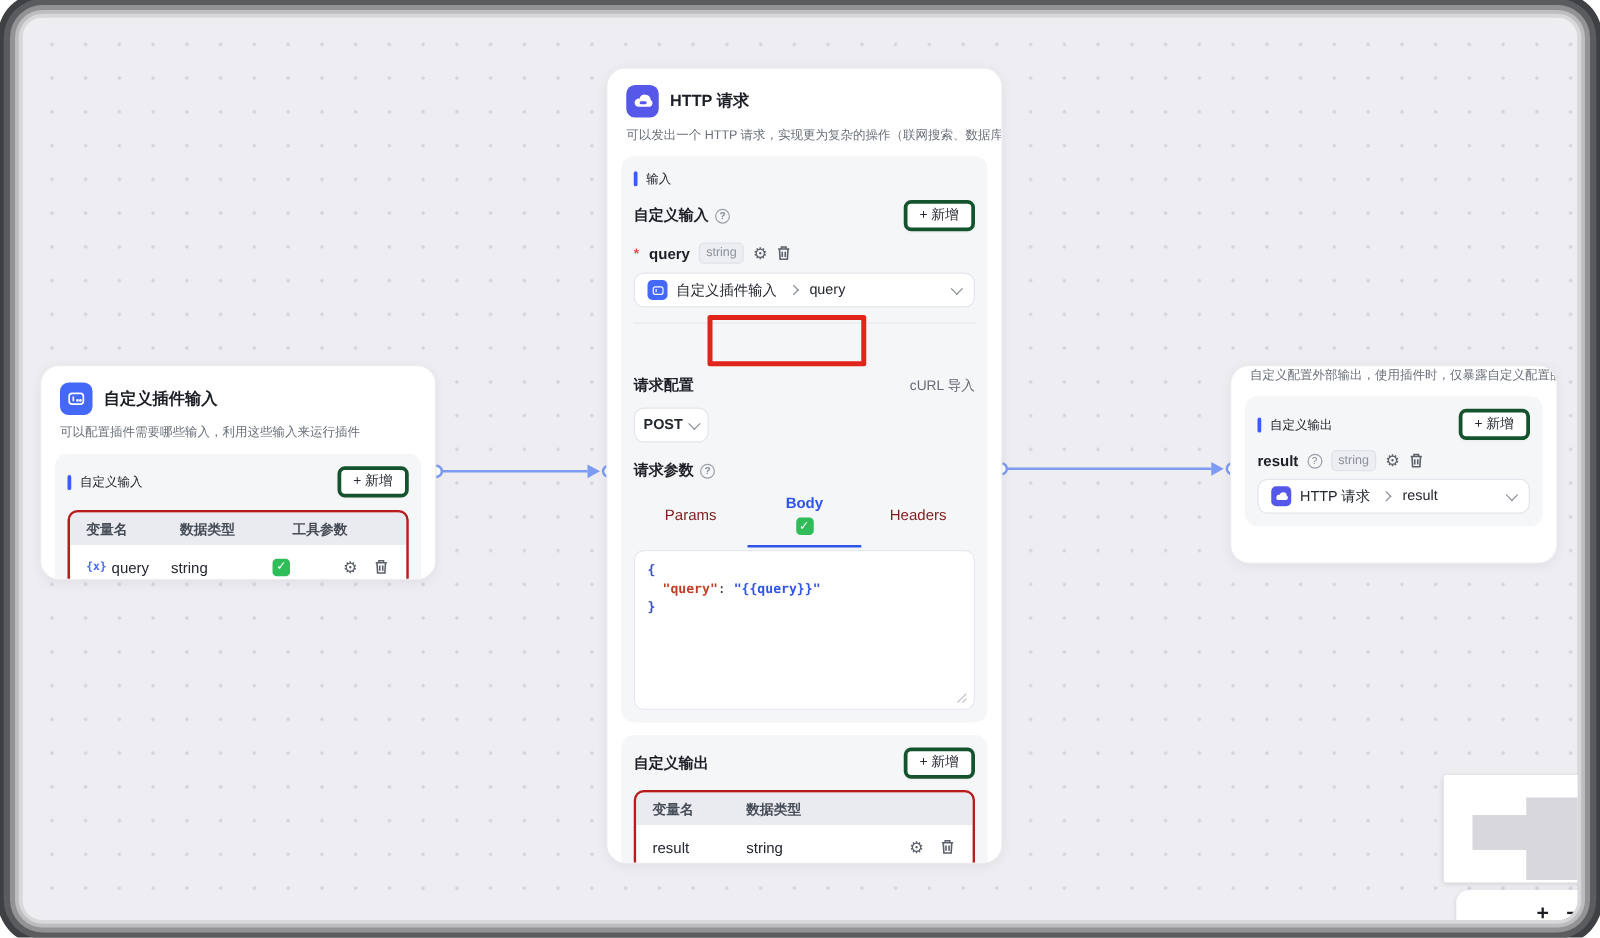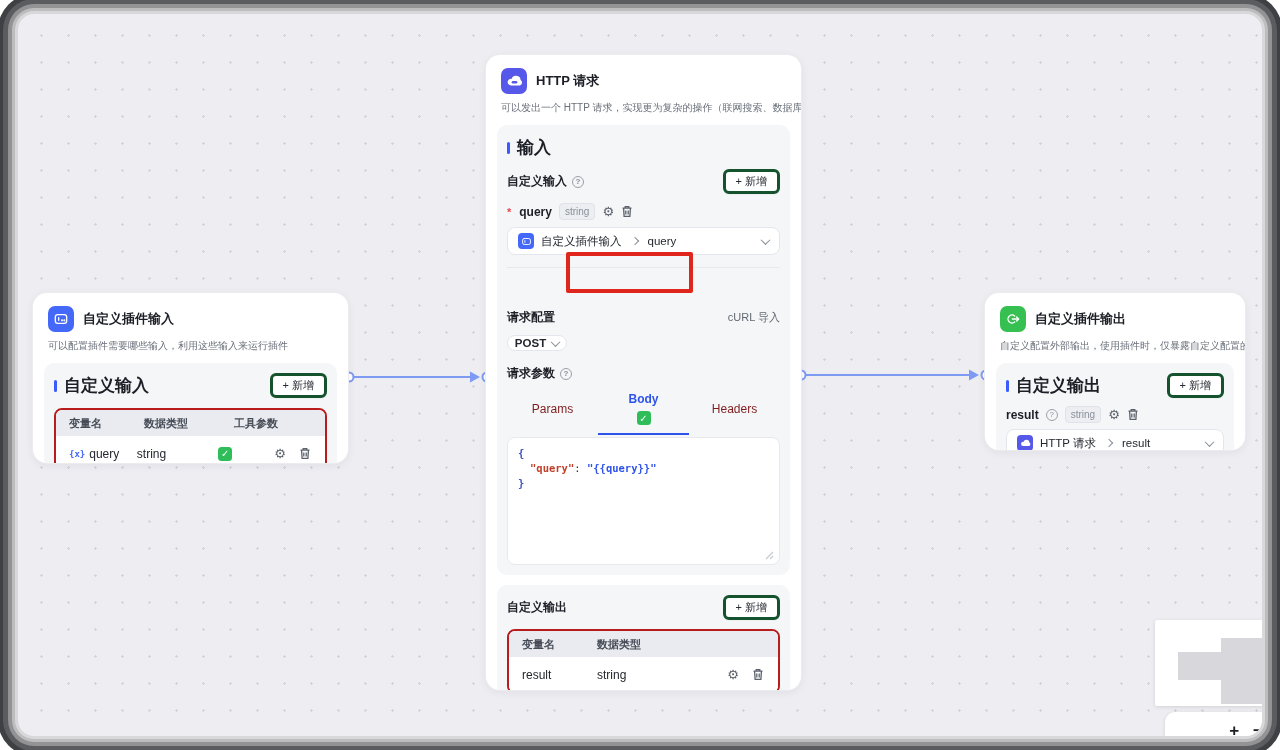--- a/index.html
+++ b/index.html
@@ -20,21 +20,21 @@
     box-shadow: 0 0 0 1px #ececef, 0 2px 10px rgba(25,28,36,.07); overflow:hidden; }
   .nhead { display:flex; align-items:center; gap:9px; padding:13px 15px 7px; }
   .nicon { width:26px; height:26px; border-radius:7px; display:flex; align-items:center;
     justify-content:center; flex:0 0 auto; }
   .ntitle { font-size:13px; font-weight:bold; color:#1c1f26; }
   .ndesc { padding:0 15px 10px; font-size:10px; color:#6a707a; white-space:nowrap; overflow:hidden; }
   .panel { margin:0 11px 10px; background:#f5f6f8; border-radius:10px; padding:10px; }
 
   .sec { display:flex; align-items:center; gap:7px; margin:1px 0 10px; }
   .sec-bar { width:3px; height:12px; border-radius:2px; background:#3B5BFE; }
-  .sec-label { font-size:17px; font-weight:bold; color:#1c1f26; }
+  .sec-label { font-size:10px; font-weight:normal; color:#1c1f26; }
 
   .row-between { display:flex; justify-content:space-between; align-items:center; margin-bottom:9px; }
   .sub-label { font-size:12px; font-weight:bold; color:#1c1f26; display:flex; align-items:center; gap:5px; }
   .btn-add { background:#fff; border:3px solid #14532d; border-radius:6px; font-size:11px;
     color:#272b33; padding:4px 10px; line-height:1; cursor:pointer;
     font-family:"Liberation Sans",sans-serif; box-shadow:0 1px 1px rgba(0,0,0,.03); }
 
   .help { width:12px; height:12px; border-radius:50%; border:1px solid #9aa0a9; color:#868c96;
     font-size:8px; display:inline-flex; align-items:center; justify-content:center; flex:0 0 auto; }
   .req { color:#e5484d; font-size:11px; font-weight:bold; margin-right:1px; }
@@ -51,21 +51,21 @@
     justify-content:center; flex:0 0 auto; }
   .ref-text { font-size:11.5px; color:#23272e; }
   .chev-d { width:7px; height:7px; border-right:1.6px solid #878d96; border-bottom:1.6px solid #878d96;
     transform:rotate(45deg) translate(-1px,-1px); flex:0 0 auto; }
   .chev-r { width:6px; height:6px; border-right:1.6px solid #8a9099; border-bottom:1.6px solid #8a9099;
     transform:rotate(-45deg); display:inline-block; margin:0 3px; }
 
   .divider { height:1px; background:#e7e9ee; margin:12px 0; }
 
   .url-row { display:flex; gap:8px; margin:9px 0 14px; }
-  .method-select { width:60px; height:16px; justify-content:center; gap:6px; }
+  .method-select { width:60px; height:28px; justify-content:center; gap:6px; }
   .method-label { font-size:11.5px; color:#23272e; font-weight:bold; }
   .url-input { flex:1; height:28px; background:#fff; border:1px solid #e3e6ec; border-radius:8px;
     font-size:11px; color:#23272e; padding:0 10px; outline:none;
     font-family:"Liberation Sans",sans-serif; }
   .curl { font-size:11px; color:#646a73; cursor:pointer; font-weight:normal; }
 
   .tabs { display:flex; margin:4px 0 0; }
   .tab { flex:1; text-align:center; font-size:12px; color:#7f1d1d; padding:6px 0 8px;
     border-bottom:2px solid transparent; cursor:pointer; display:flex; align-items:center;
     justify-content:center; gap:5px; }
@@ -294,29 +294,20 @@
       <div class="tail-line">
         <span class="tail-label">请求错误</span>
         <span class="help">?</span>
         <span class="badge">object</span>
       </div>
 
     </div>
   </div>
 
   <div class="node" style="left:967px; top:279px; width:260px; height:157px;">
-    <div class="nhead">
-      <div class="nicon" style="background:#36C051;">
-        <svg class="icon-stroke" width="16" height="16" viewBox="0 0 24 24">
-          <path d="M14.5 7.5a6 6 0 1 0 0 9"></path>
-          <path d="M11 12h9.5M17.5 9l3 3-3 3"></path>
-        </svg>
-      </div>
-      <div class="ntitle">自定义插件输出</div>
-    </div>
     <div class="ndesc">自定义配置外部输出，使用插件时，仅暴露自定义配置的输出</div>
     <div class="panel">
       <div class="row-between" style="margin-bottom:8px;">
         <div class="sec" style="margin:0;">
           <div class="sec-bar"></div>
           <div class="sec-label">自定义输出</div>
         </div>
         <button class="btn-add">+ 新增</button>
       </div>
       <div class="field-line" style="margin-bottom:6px;">

